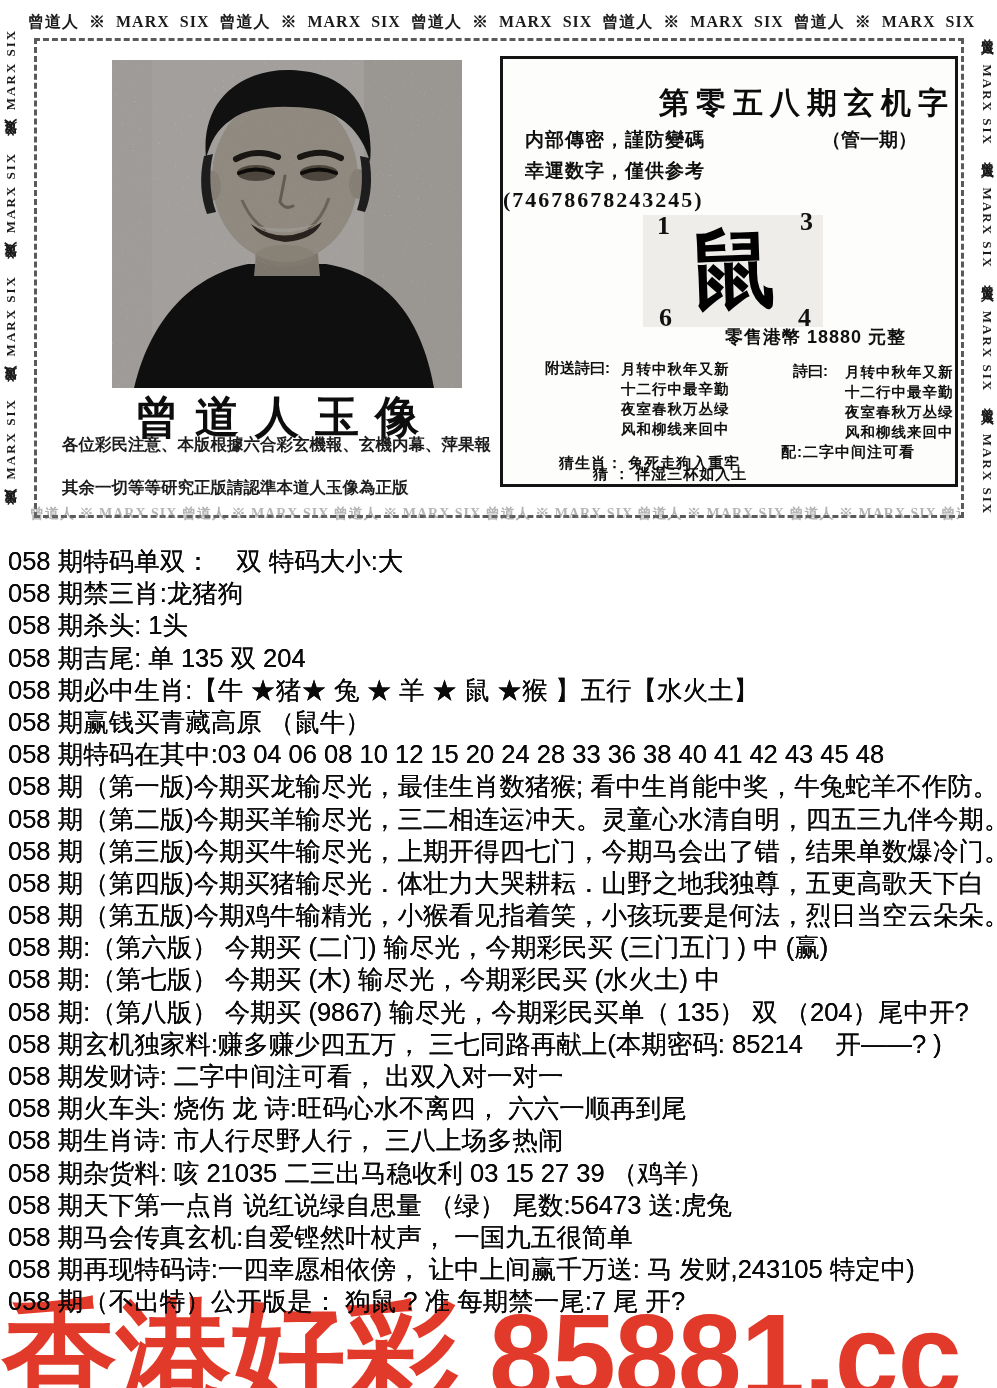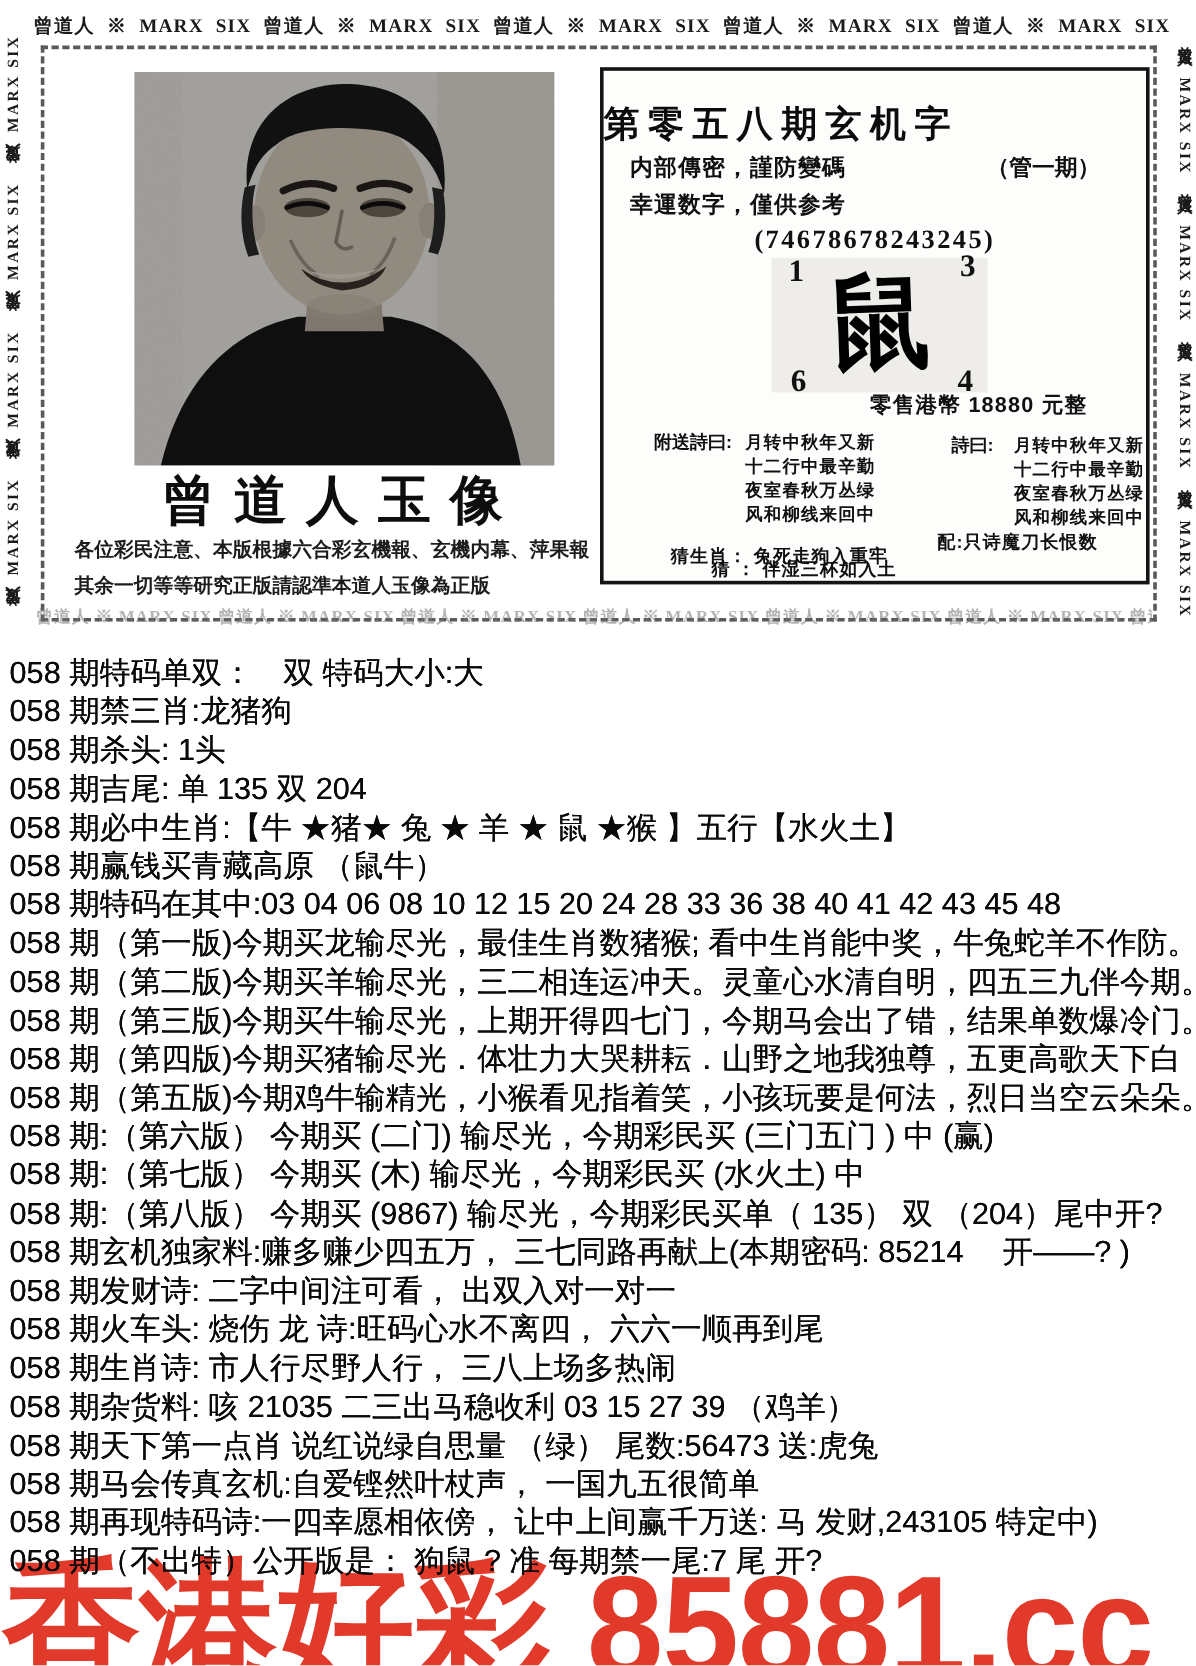--- a/index.html
+++ b/index.html
@@ -14,29 +14,29 @@
     font-family:"Liberation Serif",serif;font-weight:bold;font-size:13px;letter-spacing:2px;color:#1b1b1b;
     writing-mode:vertical-rl;}
   .border-left{left:2px;transform:rotate(180deg);}
   .border-right{right:1px;}
   .frame{position:absolute;left:34px;top:38px;width:924px;height:474px;border:3px dashed #5a5a5a;}
   
   .photo{position:absolute;left:112px;top:60px;width:350px;height:328px;}
   .caption{position:absolute;left:90px;top:388px;width:390px;text-align:center;
     font-family:"Liberation Serif",serif;font-weight:bold;font-size:44px;letter-spacing:16px;color:#0d0d0d;}
   .notice{position:absolute;left:62px;width:430px;font-size:16.5px;font-weight:bold;color:#1c1c1c;white-space:nowrap;}
-  .notice1{top:447px;} .notice2{top:477px;}
+  .notice1{top:434px;} .notice2{top:477px;}
   
   .mbox{position:absolute;left:500px;top:56px;width:452px;height:425px;border:3px solid #141414;background:#fdfdfc;}
-  .m-title{position:absolute;top:24px;left:0;width:100%;text-align:left;
+  .m-title{position:absolute;top:24px;left:0;width:100%;text-align:right;
     font-family:"Liberation Serif",serif;font-weight:bold;font-size:30px;letter-spacing:7px;color:#0c0c0c;}
   .m-row1{position:absolute;top:68px;left:22px;font-size:19px;font-weight:bold;letter-spacing:1px;}
   .m-issue{position:absolute;top:68px;right:38px;font-size:19px;font-weight:bold;}
   .m-row2{position:absolute;top:99px;left:22px;font-size:19px;font-weight:bold;letter-spacing:1px;}
-  .m-phone{position:absolute;top:128px;left:0;width:100%;text-align:center;
+  .m-phone{position:absolute;top:128px;left:0;width:100%;text-align:left;
     font-size:22px;font-weight:bold;letter-spacing:2px;font-family:"Liberation Serif",serif;}
   .z-panel{position:absolute;top:156px;left:140px;width:180px;height:112px;background:#efedea;}
   .z-num{position:absolute;font-family:"Liberation Serif",serif;font-weight:bold;font-size:26px;color:#111;}
   .z-tl{top:-4px;left:14px;} .z-tr{top:-8px;right:10px;} .z-bl{bottom:-6px;left:16px;} .z-br{bottom:-6px;right:12px;}
   .z-char{position:absolute;top:2px;left:0;width:100%;text-align:center;
     font-family:"DejaVu Serif",serif;font-weight:900;font-size:86px;line-height:104px;color:#000;transform:rotate(-2deg);}
   .m-price{position:absolute;top:266px;left:222px;font-size:18px;font-weight:bold;letter-spacing:1px;}
   .poem-label{position:absolute;font-size:15px;font-weight:bold;}
   .poem{position:absolute;font-size:14.5px;font-weight:bold;line-height:20px;letter-spacing:1px;}
   .pl-label{top:300px;left:42px;} .poem-l{top:300px;left:118px;}
@@ -135,21 +135,21 @@
       <div>风和柳线来回中</div>
     </div>
     <div class="poem-label pr-label">詩曰:</div>
     <div class="poem poem-r">
       <div>月转中秋年又新</div>
       <div>十二行中最辛勤</div>
       <div>夜室春秋万丛绿</div>
       <div>风和柳线来回中</div>
     </div>
     <div class="guess1">猜生肖： 兔死走狗入重牢</div>
-    <div class="match1">配:只诗魔刀长恨数</div>
+    <div class="match1">配:二字中间注可看</div>
     <div class="guess2">猜 ： 伴湿三杯如入土</div>
   </div>
 
   <div class="watermark" style="color: rgb(226, 58, 42);">香港好彩 85881.cc</div>
 
   <div class="tips">
     <div class="tip">058 期特码单双：　双  特码大小:大</div>
     <div class="tip">058 期禁三肖:龙猪狗</div>
     <div class="tip">058 期杀头: 1头</div>
     <div class="tip">058 期吉尾: 单 135 双 204</div>

